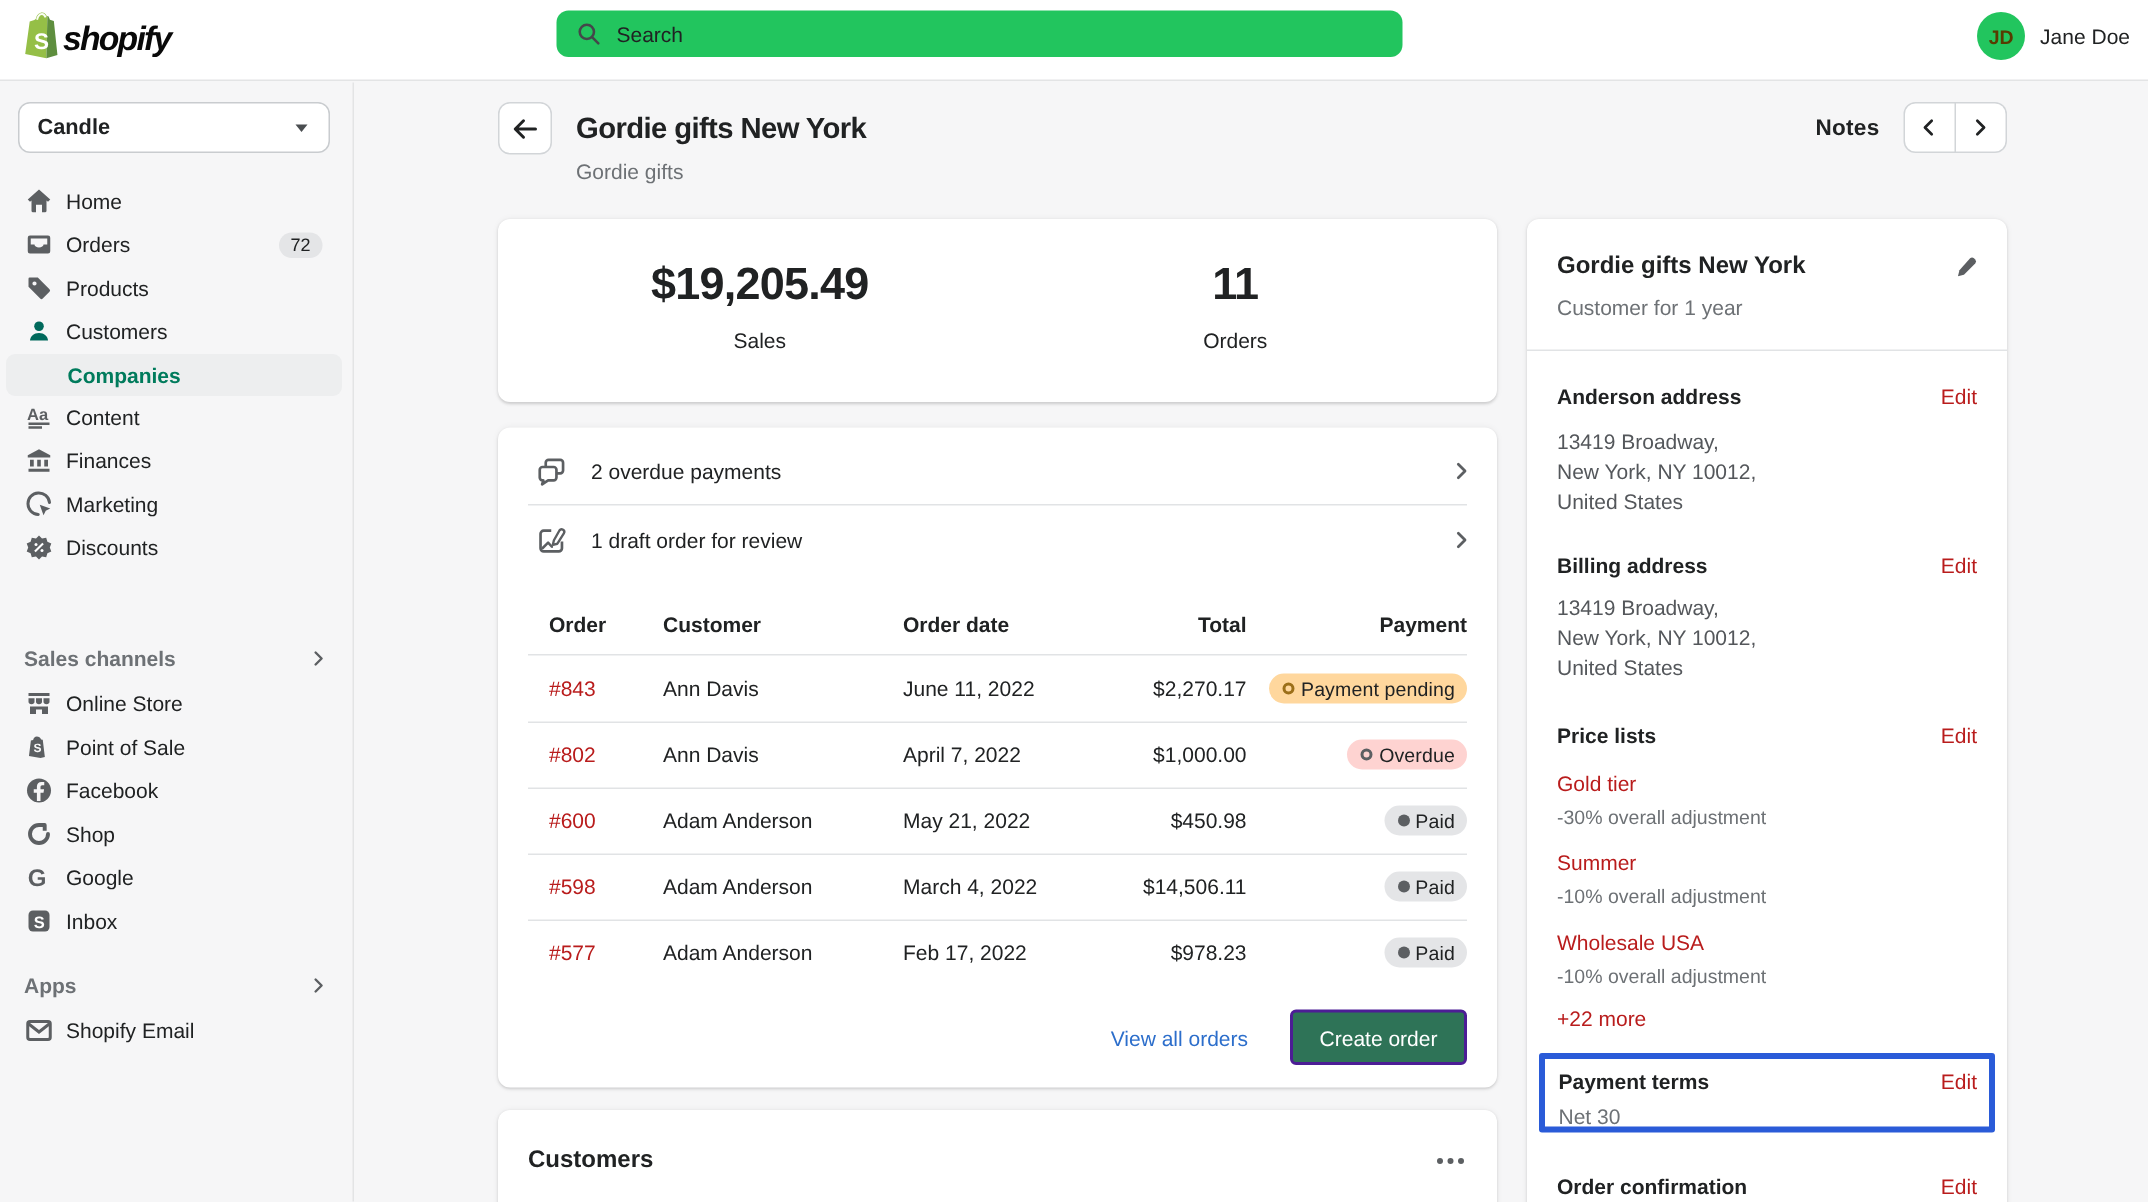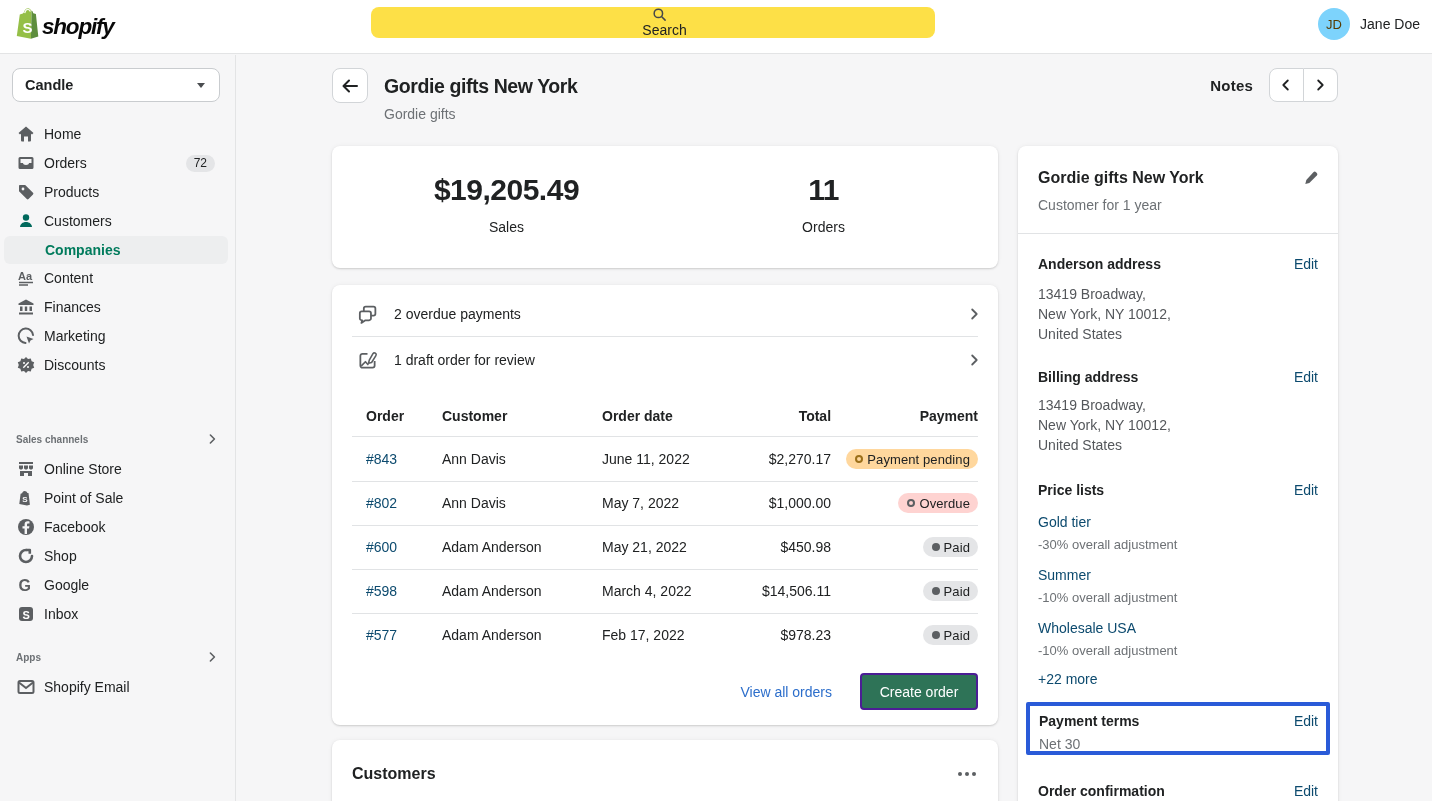--- a/index.html
+++ b/index.html
@@ -1,31 +1,31 @@
 <!DOCTYPE html>
 <html><head>
 <meta charset="utf-8">
 <style>
 * { margin:0; padding:0; box-sizing:border-box; }
 html,body { width:1432px; height:801px; overflow:hidden; font-family:"Liberation Sans", sans-serif; background:#f6f6f7; color:#202223; }
 .topbar { position:absolute; top:0; left:0; width:1432px; height:54px; background:#fff; border-bottom:1px solid #e3e4e5; z-index:10; }
-.search { position:absolute; left:371px; top:7px; width:564px; height:31px; background:#fde047; border-radius:8px; display:flex; align-items:center; padding-left:13px;flex-direction:column; }
+.search { position:absolute; left:371px; top:7px; width:564px; height:31px; background:#22c55e; border-radius:8px; display:flex; align-items:center; padding-left:13px; }
 .search .stext { font-size:14px; color:#202223; margin-left:10px; }
 .user { position:absolute; right:12px; top:3px; height:42px; display:flex; align-items:center; }
-.avatar { width:32px; height:32px; border-radius:50%; background:#7dd3fc; color:#573b00; font-size:13px; font-weight:400; display:flex; align-items:center; justify-content:center; }
+.avatar { width:32px; height:32px; border-radius:50%; background:#22c55e; color:#573b00; font-size:13px; font-weight:700; display:flex; align-items:center; justify-content:center; }
 .uname { font-size:14px; font-weight:500; color:#202223; margin-left:10px; }
 .sidebar { position:absolute; top:55px; left:0; width:236px; height:746px; background:#f6f6f7; border-right:1px solid #e3e4e5; }
 .storebox { position:absolute; left:12px; top:13px; width:208px; height:34px; background:#fff; border:1px solid #c9cccf; border-radius:8px; display:flex; align-items:center; padding:0 12px; font-size:14.5px; font-weight:600; justify-content:space-between; }
 .caret { width:0; height:0; border-left:4.5px solid transparent; border-right:4.5px solid transparent; border-top:5.5px solid #4a4d50; margin-right:2px; }
 .nav { position:absolute; top:64.5px; left:0; width:236px; }
 .nitem { display:flex; align-items:center; height:29px; padding-left:16px; font-size:14px; font-weight:500; color:#202223; position:relative; }
 .nitem .nico { width:20px; height:20px; margin-right:8px; display:flex; align-items:center; justify-content:center; }
 .nitem.active { background:#edeeef; border-radius:6px; margin:0 8px 0 4px; padding-left:41px; color:#007b5c; font-weight:600; height:28px; }
 .nbadge { position:absolute; right:21px; background:#e4e5e7; border-radius:10px; font-size:12px; font-weight:400; padding:1.5px 8px; color:#202223; }
-.nsect { display:flex; align-items:center; justify-content:space-between; height:22px; padding:0 16px; font-size:10px; font-weight:600; color:#6d7175; }
+.nsect { display:flex; align-items:center; justify-content:space-between; height:22px; padding:0 16px; font-size:14px; font-weight:600; color:#6d7175; }
 .main { position:absolute; top:55px; left:237px; width:1195px; height:746px; }
 .phead { position:absolute; top:11px; left:95px; width:1006px; height:60px; }
 .backbtn { position:absolute; left:0; top:2px; width:36px; height:35px; background:#fff; border:1px solid #d2d5d8; border-radius:8px; display:flex; align-items:center; justify-content:center; }
 .ptitle { position:absolute; left:52px; top:9px; font-size:19.5px; font-weight:700; color:#202223; letter-spacing:-0.4px; }
 .psub { position:absolute; left:52px; top:40px; font-size:14px; color:#6d7175; }
 .notes { position:absolute; right:85px; top:11px; font-size:15px; font-weight:600; color:#202223; letter-spacing:0.2px; }
 .pager { position:absolute; right:0; top:2px; display:flex; }
 .pgbtn { width:34.5px; height:34px; background:#fff; border:1px solid #d2d5d8; display:flex; align-items:center; justify-content:center; }
 .pgbtn.l { border-radius:8px 0 0 8px; }
 .pgbtn.r { border-radius:0 8px 8px 0; border-left:none; }
@@ -43,21 +43,21 @@
 .divider { height:1px; background:#e1e3e5; margin:0 20px; }
 table.orders { width:100%; border-collapse:collapse; font-size:14px; }
 table.orders th { font-weight:600; text-align:left; height:54px; vertical-align:middle; padding-top:11px; }
 table.orders td { padding:0; height:44px; }
 table.orders .cOrder { padding-left:34px; width:110px; }
 table.orders .cCust { width:160px; }
 table.orders .cDate { width:160px; }
 table.orders .cTotal { text-align:right; width:62px; }
 table.orders .cPay { text-align:right; padding-right:20px; }
 
-a.lnk { color:#0c4a6e; text-decoration:none; }
+a.lnk { color:#b91c1c; text-decoration:none; }
 .badge { display:inline-flex; align-items:center; border-radius:10px; padding:0 8px 0 9px; height:20px; letter-spacing:0.1px; font-size:13px; color:#202223; }
 .badge .pip { border-radius:50%; margin-right:4px; }
 .b-warn { background:#ffd79d; }
 .b-warn .pip { border:2px solid #9c6f19; width:8px; height:8px; }
 .b-crit { background:#fed3d1; }
 .b-crit .pip { border:2px solid #5c5f62; width:8px; height:8px; }
 .b-def { background:#e4e5e7; }
 .b-def .pip { background:#5c5f62; width:8px; height:8px; }
 .ofoot { position:absolute; right:20px; bottom:15px; display:flex; align-items:center; }
 .viewall { font-size:14px; color:#2c6ecb; margin-right:28px; }
@@ -292,21 +292,21 @@
       <tr>
         <td class="cOrder"><a class="lnk" href="#">#843</a></td>
             <td class="cCust">Ann Davis</td>
             <td class="cDate">June 11, 2022</td>
             <td class="cTotal">$2,270.17</td>
             <td class="cPay"><span class="badge b-warn"><span class="pip"></span>Payment pending</span></td>
       </tr>
       <tr>
         <td class="cOrder"><a class="lnk" href="#">#802</a></td>
             <td class="cCust">Ann Davis</td>
-            <td class="cDate">May 7, 2022</td>
+            <td class="cDate">April 7, 2022</td>
             <td class="cTotal">$1,000.00</td>
             <td class="cPay"><span class="badge b-crit"><span class="pip"></span>Overdue</span></td>
       </tr>
       <tr>
         <td class="cOrder"><a class="lnk" href="#">#600</a></td>
             <td class="cCust">Adam Anderson</td>
             <td class="cDate">May 21, 2022</td>
             <td class="cTotal">$450.98</td>
             <td class="cPay"><span class="badge b-def"><span class="pip"></span>Paid</span></td>
       </tr>

